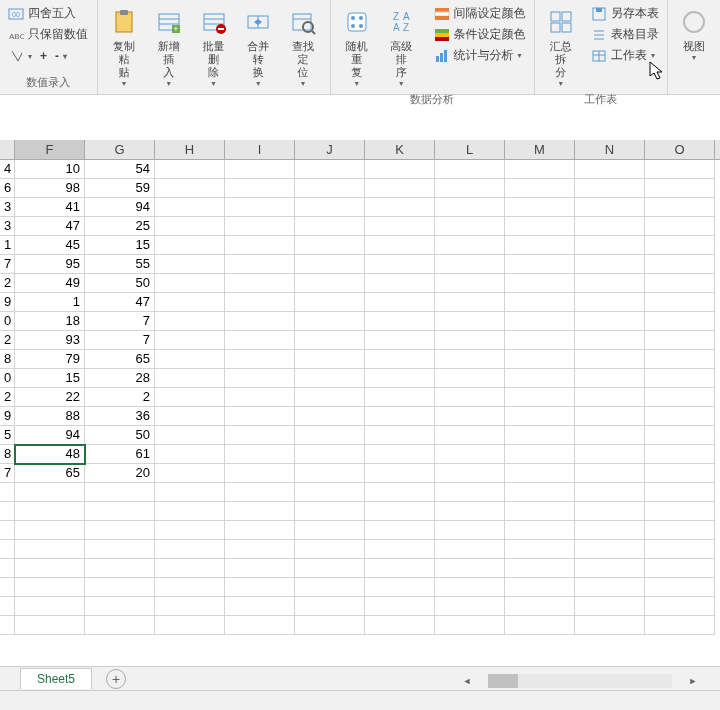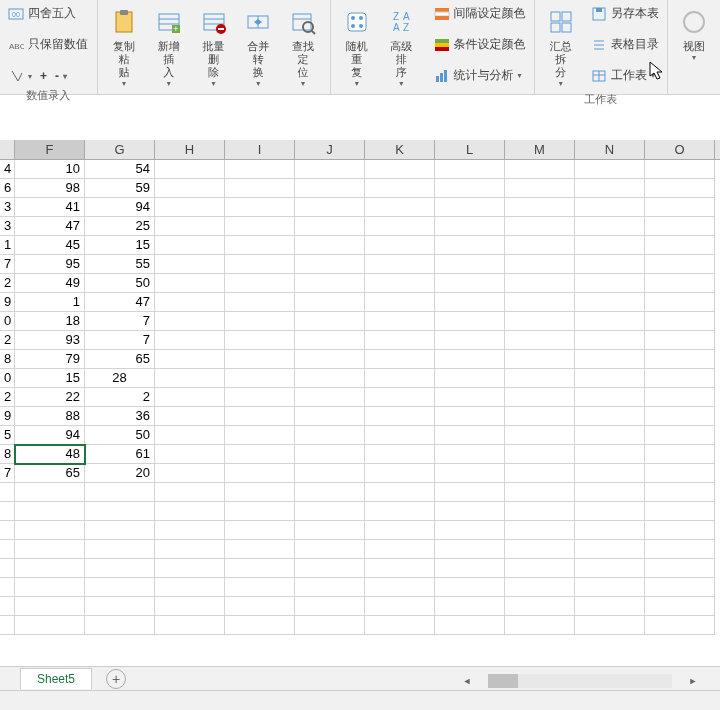--- a/index.html
+++ b/index.html
@@ -1,21 +1,21 @@
 <!DOCTYPE html>
 <html><head>
 <meta charset="utf-8">
 <style>
 * { box-sizing: border-box; margin: 0; padding: 0; }
 body { font-family: "Microsoft YaHei", sans-serif; font-size: 12px; background: #fff; width: 720px; height: 710px; overflow: hidden; position: relative; }
 .ribbon { background: #f1f1f1; border-bottom: 1px solid #d4d4d4; height: 95px; display: flex; }
 .ribbon-group { border-right: 1px solid #d4d4d4; display: flex; flex-direction: column; padding: 2px 4px 0; }
 .ribbon-group-content { display: flex; flex: 1; align-items: flex-start; }
 .ribbon-group-label { text-align: center; font-size: 11px; color: #666; padding: 2px 0 4px; }
-.small-btns { display: flex; flex-direction: column; gap: 12px; padding-top: 2px; }
+.small-btns { display: flex; flex-direction: column; gap: 2px; padding-top: 2px; }
 .small-btn { display: flex; align-items: center; gap: 4px; font-size: 12px; padding: 1px 4px; cursor: pointer; white-space: nowrap; color: #444; }
 .small-icon { width: 16px; height: 16px; display: inline-flex; align-items: center; justify-content: center; }
 .big-btn { display: flex; flex-direction: column; align-items: center; justify-content: flex-start; padding: 4px 6px 2px; cursor: pointer; min-width: 42px; }
 .big-icon { width: 32px; height: 32px; display: flex; align-items: center; justify-content: center; }
 .big-label { font-size: 11px; color: #444; text-align: center; line-height: 13px; margin-top: 2px; }
 .dropdown-arrow { font-size: 8px; color: #666; }
 .spreadsheet { position: absolute; top: 140px; left: 0; right: 0; bottom: 50px; overflow: hidden; }
 .col-headers { display: flex; height: 20px; background: #e6e6e6; border-bottom: 1px solid #aaa; }
 .col-header { border-right: 1px solid #aaa; text-align: center; font-size: 13px; color: #444; line-height: 20px; background: #e6e6e6; }
 .col-header.selected { background: #ccc; }
@@ -199,20 +199,21 @@
                 <rect x="2" y="8" width="3" height="6" fill="#5b9bd5"></rect>
                 <rect x="6" y="5" width="3" height="9" fill="#5b9bd5"></rect>
                 <rect x="10" y="2" width="3" height="12" fill="#5b9bd5"></rect>
               </svg>
             </span>
           <span>统计与分析</span>
           <span class="dropdown-arrow">▾</span>
         </div>
       </div>
     </div>
+    <div class="ribbon-group-label">数据分析</div>
   </div>
 
   <div class="ribbon-group">
     <div class="ribbon-group-content">
       <div class="big-btn">
         <span class="big-icon">
             <svg width="28" height="28">
               <rect x="4" y="4" width="9" height="9" fill="none" stroke="#5b9bd5"></rect>
               <rect x="15" y="4" width="9" height="9" fill="none" stroke="#5b9bd5"></rect>
               <rect x="4" y="15" width="9" height="9" fill="none" stroke="#5b9bd5"></rect>
@@ -431,21 +432,21 @@
         <div class="cell" style="width: 70px;"></div>
         <div class="cell" style="width: 70px;"></div>
         <div class="cell" style="width: 70px;"></div>
         <div class="cell" style="width: 70px;"></div>
         <div class="cell" style="width: 70px;"></div>
         <div class="cell" style="width: 70px;"></div>
       </div>
       <div class="grid-row">
         <div class="cell" style="width: 15px;">0</div>
         <div class="cell" style="width: 70px;">15</div>
-        <div class="cell" style="width: 70px; text-align: center;">28</div>
+        <div class="cell" style="width: 70px;">28</div>
         <div class="cell" style="width: 70px;"></div>
         <div class="cell" style="width: 70px;"></div>
         <div class="cell" style="width: 70px;"></div>
         <div class="cell" style="width: 70px;"></div>
         <div class="cell" style="width: 70px;"></div>
         <div class="cell" style="width: 70px;"></div>
         <div class="cell" style="width: 70px;"></div>
         <div class="cell" style="width: 70px;"></div>
       </div>
       <div class="grid-row">

